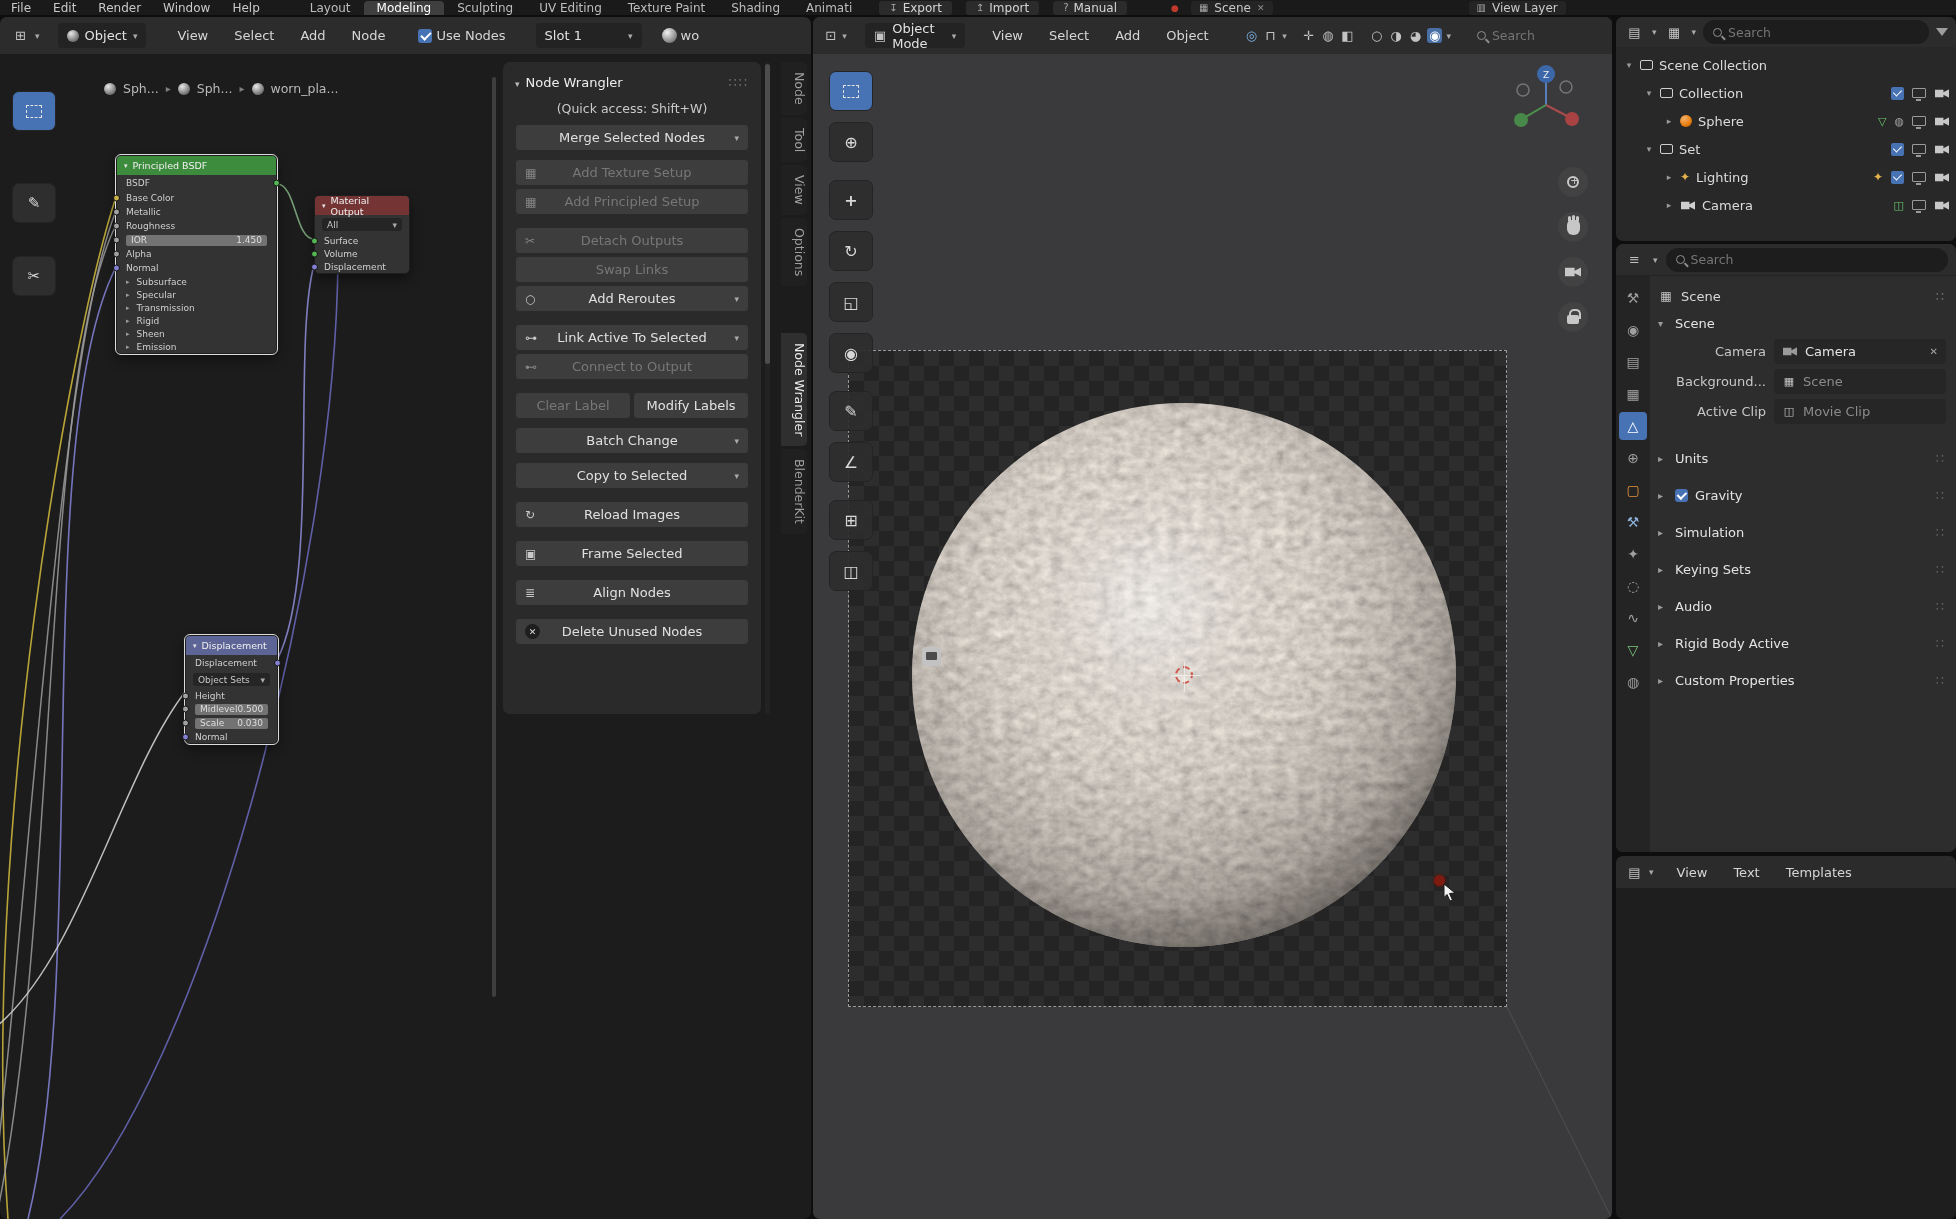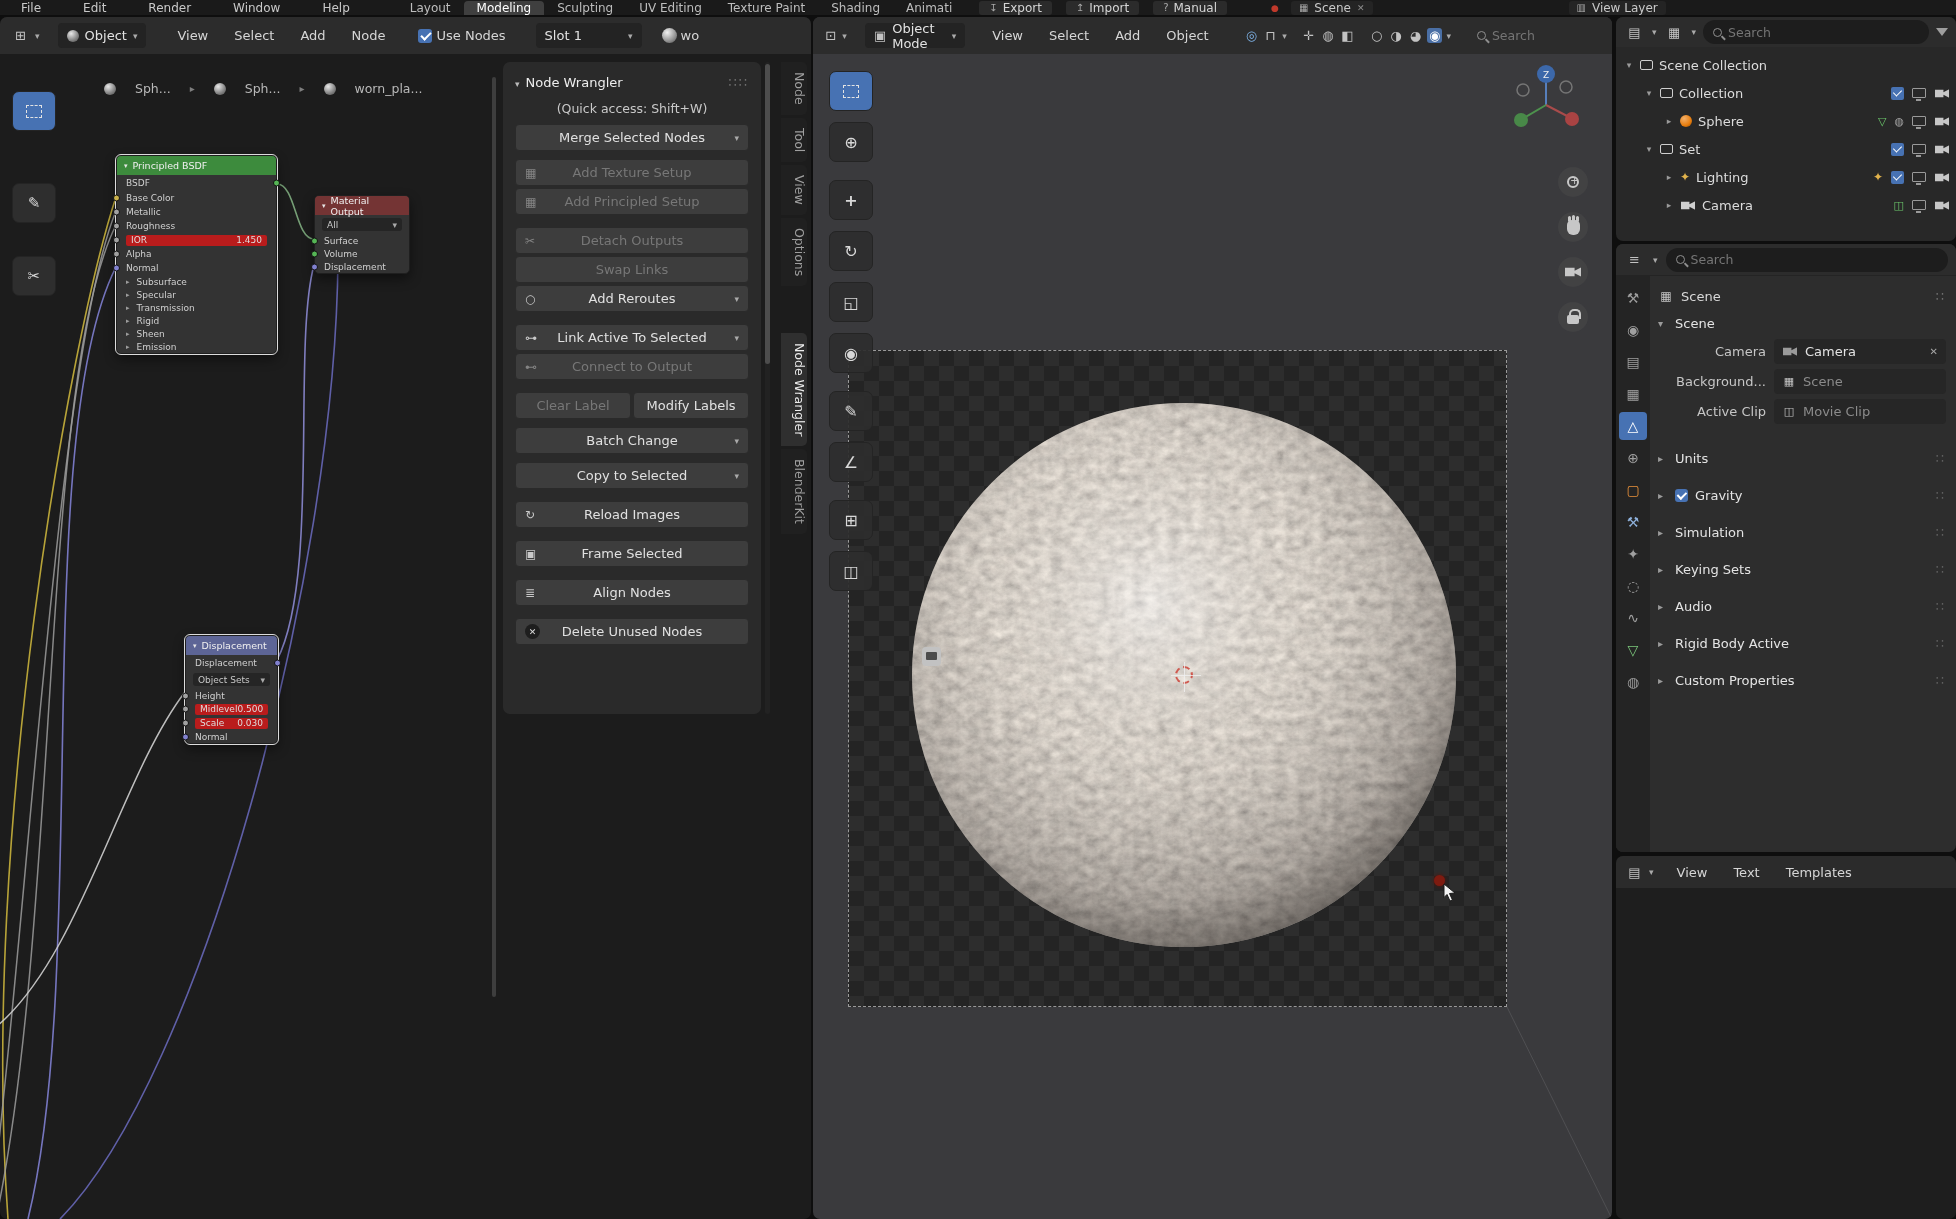--- a/index.html
+++ b/index.html
@@ -1,21 +1,21 @@
 <!DOCTYPE html>
 <html><head>
 <meta charset="utf-8">
 <style>
 *{margin:0;padding:0;box-sizing:border-box}
 body{background:#000;font-family:"DejaVu Sans","Liberation Sans",sans-serif;-webkit-font-smoothing:antialiased}
 .screen{position:relative;width:1956px;height:1219px;background:#0e0e0e;overflow:hidden;color:#d8d8d8;font-size:13px}
 
 
 .topbar{position:absolute;left:0;top:0;width:100%;height:15px;background:#1a1a1a;display:flex;align-items:center;font-size:12px;color:#c9c9c9;overflow:hidden;white-space:nowrap}
-.topbar .mi{padding:0 21px}
+.topbar .mi{padding:0 11px}
 .ws-wrap{display:flex;margin-left:26px}
 .ws{padding:0 13px;color:#bdbdbd}
 .ws.active{background:#3f3f3f;color:#fff;border-radius:4px 4px 0 0}
 .tb-btn{display:inline-flex;align-items:center;gap:5px;background:#2b2b2b;border-radius:3px;padding:0 10px;height:14px;margin-left:14px;color:#d5d5d5}
 .tb-ic{font-size:10px;color:#a9a9a9}
 .tb-ic.red{color:#c0392b;font-size:9px;margin-left:44px}
 .tb-field{display:inline-flex;align-items:center;gap:6px;background:#242424;border-radius:3px;padding:0 8px;height:14px;margin-left:12px}
 .tb-field .x{color:#8d8d8d;font-size:9px}
 
 
@@ -28,42 +28,42 @@
 .ball{width:15px;height:15px;border-radius:50%;background:radial-gradient(circle at 35% 30%,#f0f0f0,#9a9a9a 55%,#4c4c4c)}
 .searchbox{display:inline-flex;align-items:center;gap:6px;background:#1d1d1d;border-radius:12px;height:24px;padding:0 10px}
 .searchbox input{background:transparent;border:none;outline:none;color:#cfcfcf;font-size:12.5px;width:100px;font-family:inherit}
 .mag{width:9px;height:9px;border:1.5px solid #8f8f8f;border-radius:50%;position:relative;flex:none}
 .mag::after{content:"";position:absolute;left:7px;top:8px;width:5px;height:1.5px;background:#8f8f8f;transform:rotate(45deg)}
 .cb{width:14px;height:14px;background:#4772b3;border-radius:3px;position:relative;flex:none}
 .cb::after{content:"";position:absolute;left:4.5px;top:1.5px;width:4px;height:8px;border:solid #fff;border-width:0 2px 2px 0;transform:rotate(45deg)}
 
 
 .shader{left:0;top:17px;width:811px;height:1202px;background:#1c1c1c}
-.crumb{position:absolute;left:104px;top:64px;display:flex;align-items:center;gap:19px;color:#b9b9b9;font-size:12.5px;z-index:5}
+.crumb{position:absolute;left:104px;top:64px;display:flex;align-items:center;gap:7px;color:#b9b9b9;font-size:12.5px;z-index:5}
 .crumb .sep{color:#7e7e7e;font-size:10px}
 .mini-ball{width:12px;height:12px;border-radius:50%;background:radial-gradient(circle at 35% 30%,#e8e8e8,#8a8a8a 55%,#454545)}
 .sht-btn{position:absolute;left:12px;width:44px;height:40px;background:#2e2e2e;border:1px solid #242424;border-radius:7px;display:flex;align-items:center;justify-content:center;color:#d6d6d6;font-size:15px;z-index:5}
 .sht-btn.active{background:#4772b3;color:#fff}
 .dashed-sq{width:16px;height:13px;border:1px dashed #e3e3e3}
 .wires{position:absolute;left:0;top:0;z-index:1}
 
 .node{position:absolute;background:#333;border:1px solid #1f1f1f;border-radius:5px;box-shadow:0 5px 12px rgba(0,0,0,.45);font-size:9px;color:#d0d0d0;z-index:2}
 .node.sel{outline:1.5px solid #dcdcdc}
 .nhead{height:19px;border-radius:4px 4px 0 0;display:flex;align-items:center;gap:5px;padding:0 7px;color:#f0f0f0;font-size:9.5px}
 .nhead .carat{font-size:7px;color:#e7e7e7}
 .hd-green{background:#3d8b3d}
 .hd-red{background:#743434}
 .hd-blue{background:#5d6596}
 .nrow{position:relative;display:flex;align-items:center;gap:4px;padding:0 9px;height:14px}
 .nrow.out{justify-content:flex-start}
 .h16{height:16px}.h15{height:15px}.h13{height:13px}
 .sock{position:absolute;width:7px;height:7px;border-radius:50%;border:1px solid #111;top:50%;transform:translateY(-50%)}
 .sock.in{left:-4px}.sock.out{right:-4px}
 .s-yellow{background:#c8b04a}.s-gray{background:#a0a0a0}.s-green{background:#55b555}.s-purple{background:#8080ce}
-.slider{background:#b91c1c;border-radius:2px;height:11px;display:flex;justify-content:space-between;align-items:flex-start;padding:0 5px;flex:1;color:#dedede}
+.slider{background:#737373;border-radius:2px;height:11px;display:flex;justify-content:space-between;align-items:flex-start;padding:0 5px;flex:1;color:#dedede}
 .ndrop{background:#252525;border-radius:3px;height:13px;display:flex;align-items:center;justify-content:space-between;padding:0 5px;margin:3px 7px;color:#c8c8c8}
 .sec::before{content:"▸";font-size:7px;color:#9c9c9c;margin-right:3px}
 .node-principled{left:116px;top:138px;width:161px}
 .node-matout{left:314px;top:178px;width:96px}
 .node-disp{left:185px;top:618px;width:93px}
 
 .nscroll{position:absolute;left:492px;top:60px;width:4px;height:920px;background:#3e3e3e;border-radius:2px;z-index:3}
 
 
 .npanel{position:absolute;left:503px;top:45px;width:258px;height:652px;background:rgba(43,43,43,.97);border-radius:7px;z-index:10;padding:6px 12px 0 12px}

